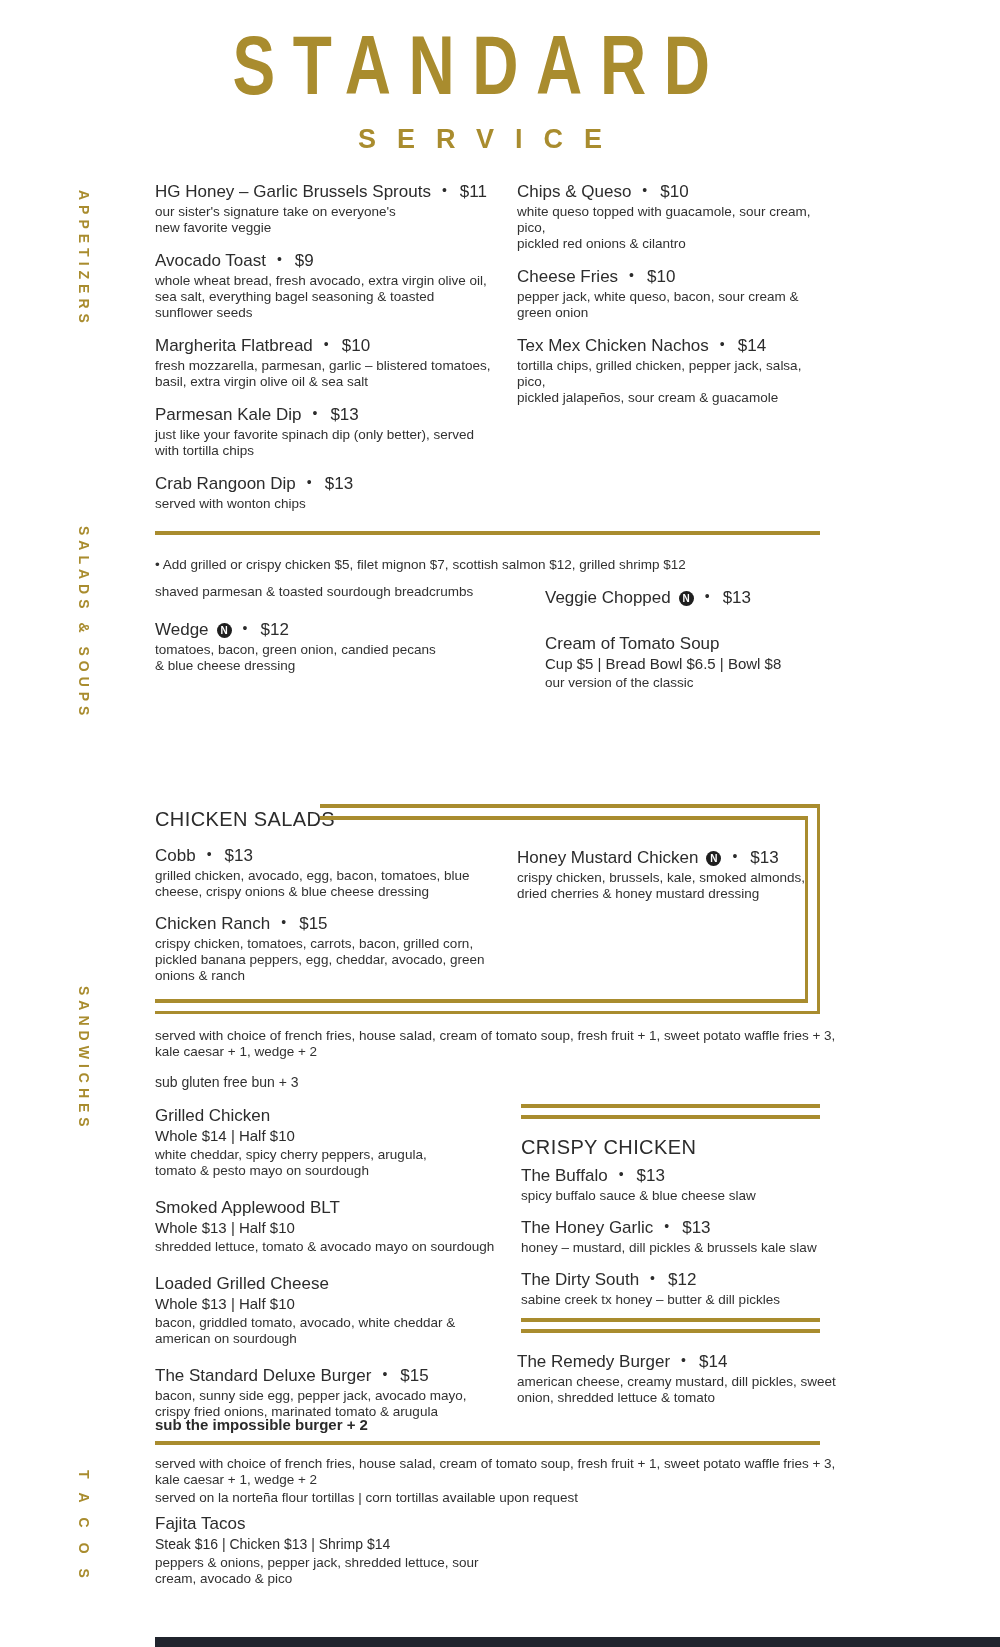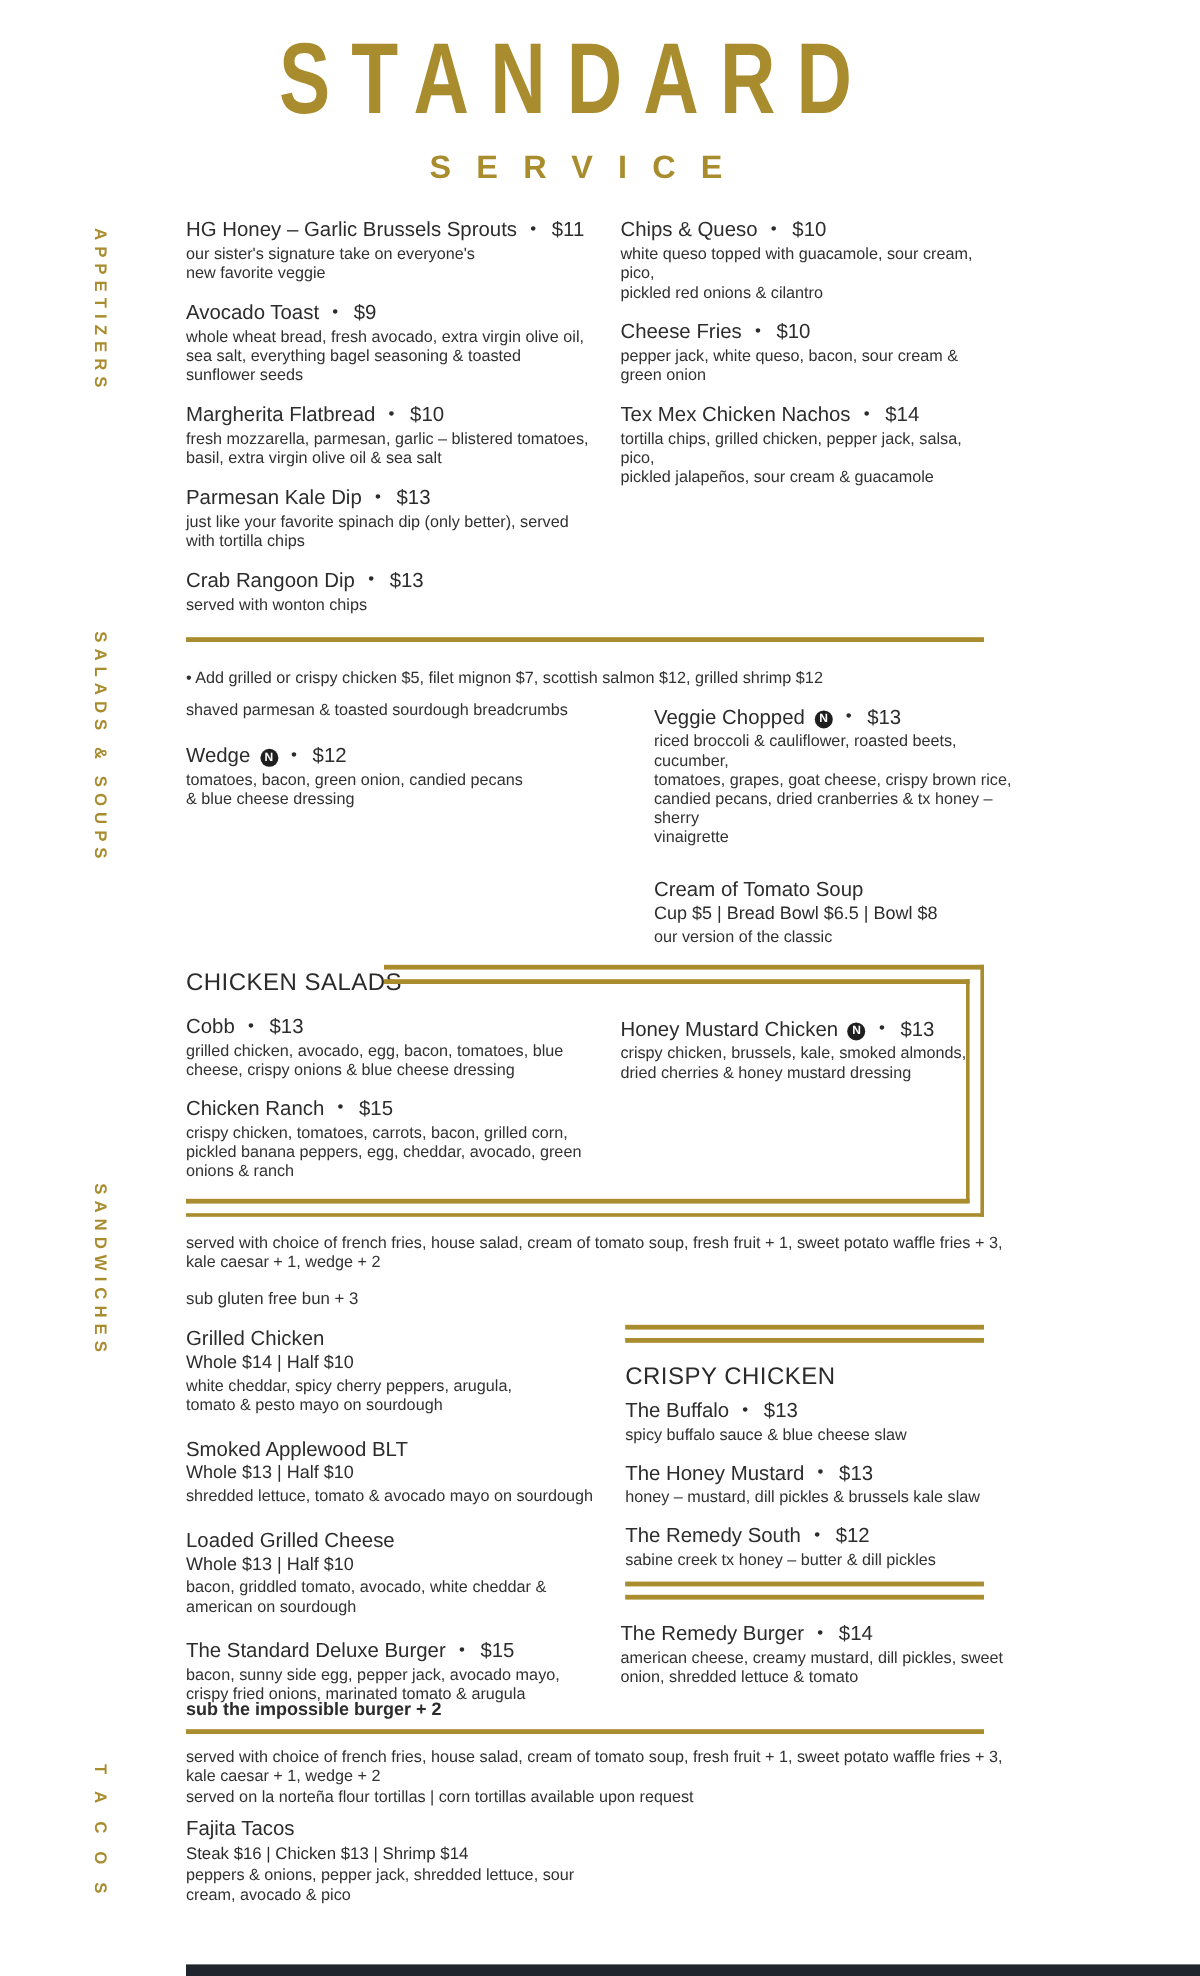--- a/index.html
+++ b/index.html
@@ -112,24 +112,20 @@
     <div class="item" style="margin-top:8px">
       <div class="t"><span>Wedge</span><span class="nut">N</span><span class="pr">$12</span></div>
       <div class="d">tomatoes, bacon, green onion, candied pecans
 &amp; blue cheese dressing</div>
     </div>
   </div>
 
   <div class="col sp26" style="left:545px;top:588px;width:310px">
     <div class="item">
       <div class="t"><span>Veggie Chopped</span><span class="nut">N</span><span class="pr">$13</span></div>
-      <div class="d">riced broccoli &amp; cauliflower, roasted beets, cucumber,
-tomatoes, grapes, goat cheese, crispy brown rice,
-candied pecans, dried cranberries &amp; tx honey – sherry
-vinaigrette</div>
     </div>
     <div class="item">
       <div class="t"><span>Cream of Tomato Soup</span></div>
       <div class="sz">Cup $5 | Bread Bowl $6.5 | Bowl $8</div>
       <div class="d">our version of the classic</div>
     </div>
   </div>
 
   <div class="sec-head" style="left:155px;top:808px">CHICKEN SALADS</div>
 
@@ -194,25 +190,25 @@
   <div class="gl" style="left:521px;top:1104px;width:299px;height:3.5px"></div>
   <div class="gl" style="left:521px;top:1115px;width:299px;height:3.5px"></div>
   <div class="sec-head" style="left:521px;top:1136px">CRISPY CHICKEN</div>
 
   <div class="col sp14" style="left:521px;top:1166px;width:310px">
     <div class="item">
       <div class="t"><span>The Buffalo</span><span class="pr">$13</span></div>
       <div class="d">spicy buffalo sauce &amp; blue cheese slaw</div>
     </div>
     <div class="item">
-      <div class="t"><span>The Honey Mustard</span><span class="pr">$13</span></div>
+      <div class="t"><span>The Honey Garlic</span><span class="pr">$13</span></div>
       <div class="d">honey – mustard, dill pickles &amp; brussels kale slaw</div>
     </div>
     <div class="item">
-      <div class="t"><span>The Remedy South</span><span class="pr">$12</span></div>
+      <div class="t"><span>The Dirty South</span><span class="pr">$12</span></div>
       <div class="d">sabine creek tx honey – butter &amp; dill pickles</div>
     </div>
   </div>
 
   <div class="gl" style="left:521px;top:1318px;width:299px;height:3.5px"></div>
   <div class="gl" style="left:521px;top:1329px;width:299px;height:3.5px"></div>
 
   <div class="col" style="left:517px;top:1352px;width:320px">
     <div class="item">
       <div class="t"><span>The Remedy Burger</span><span class="pr">$14</span></div>

